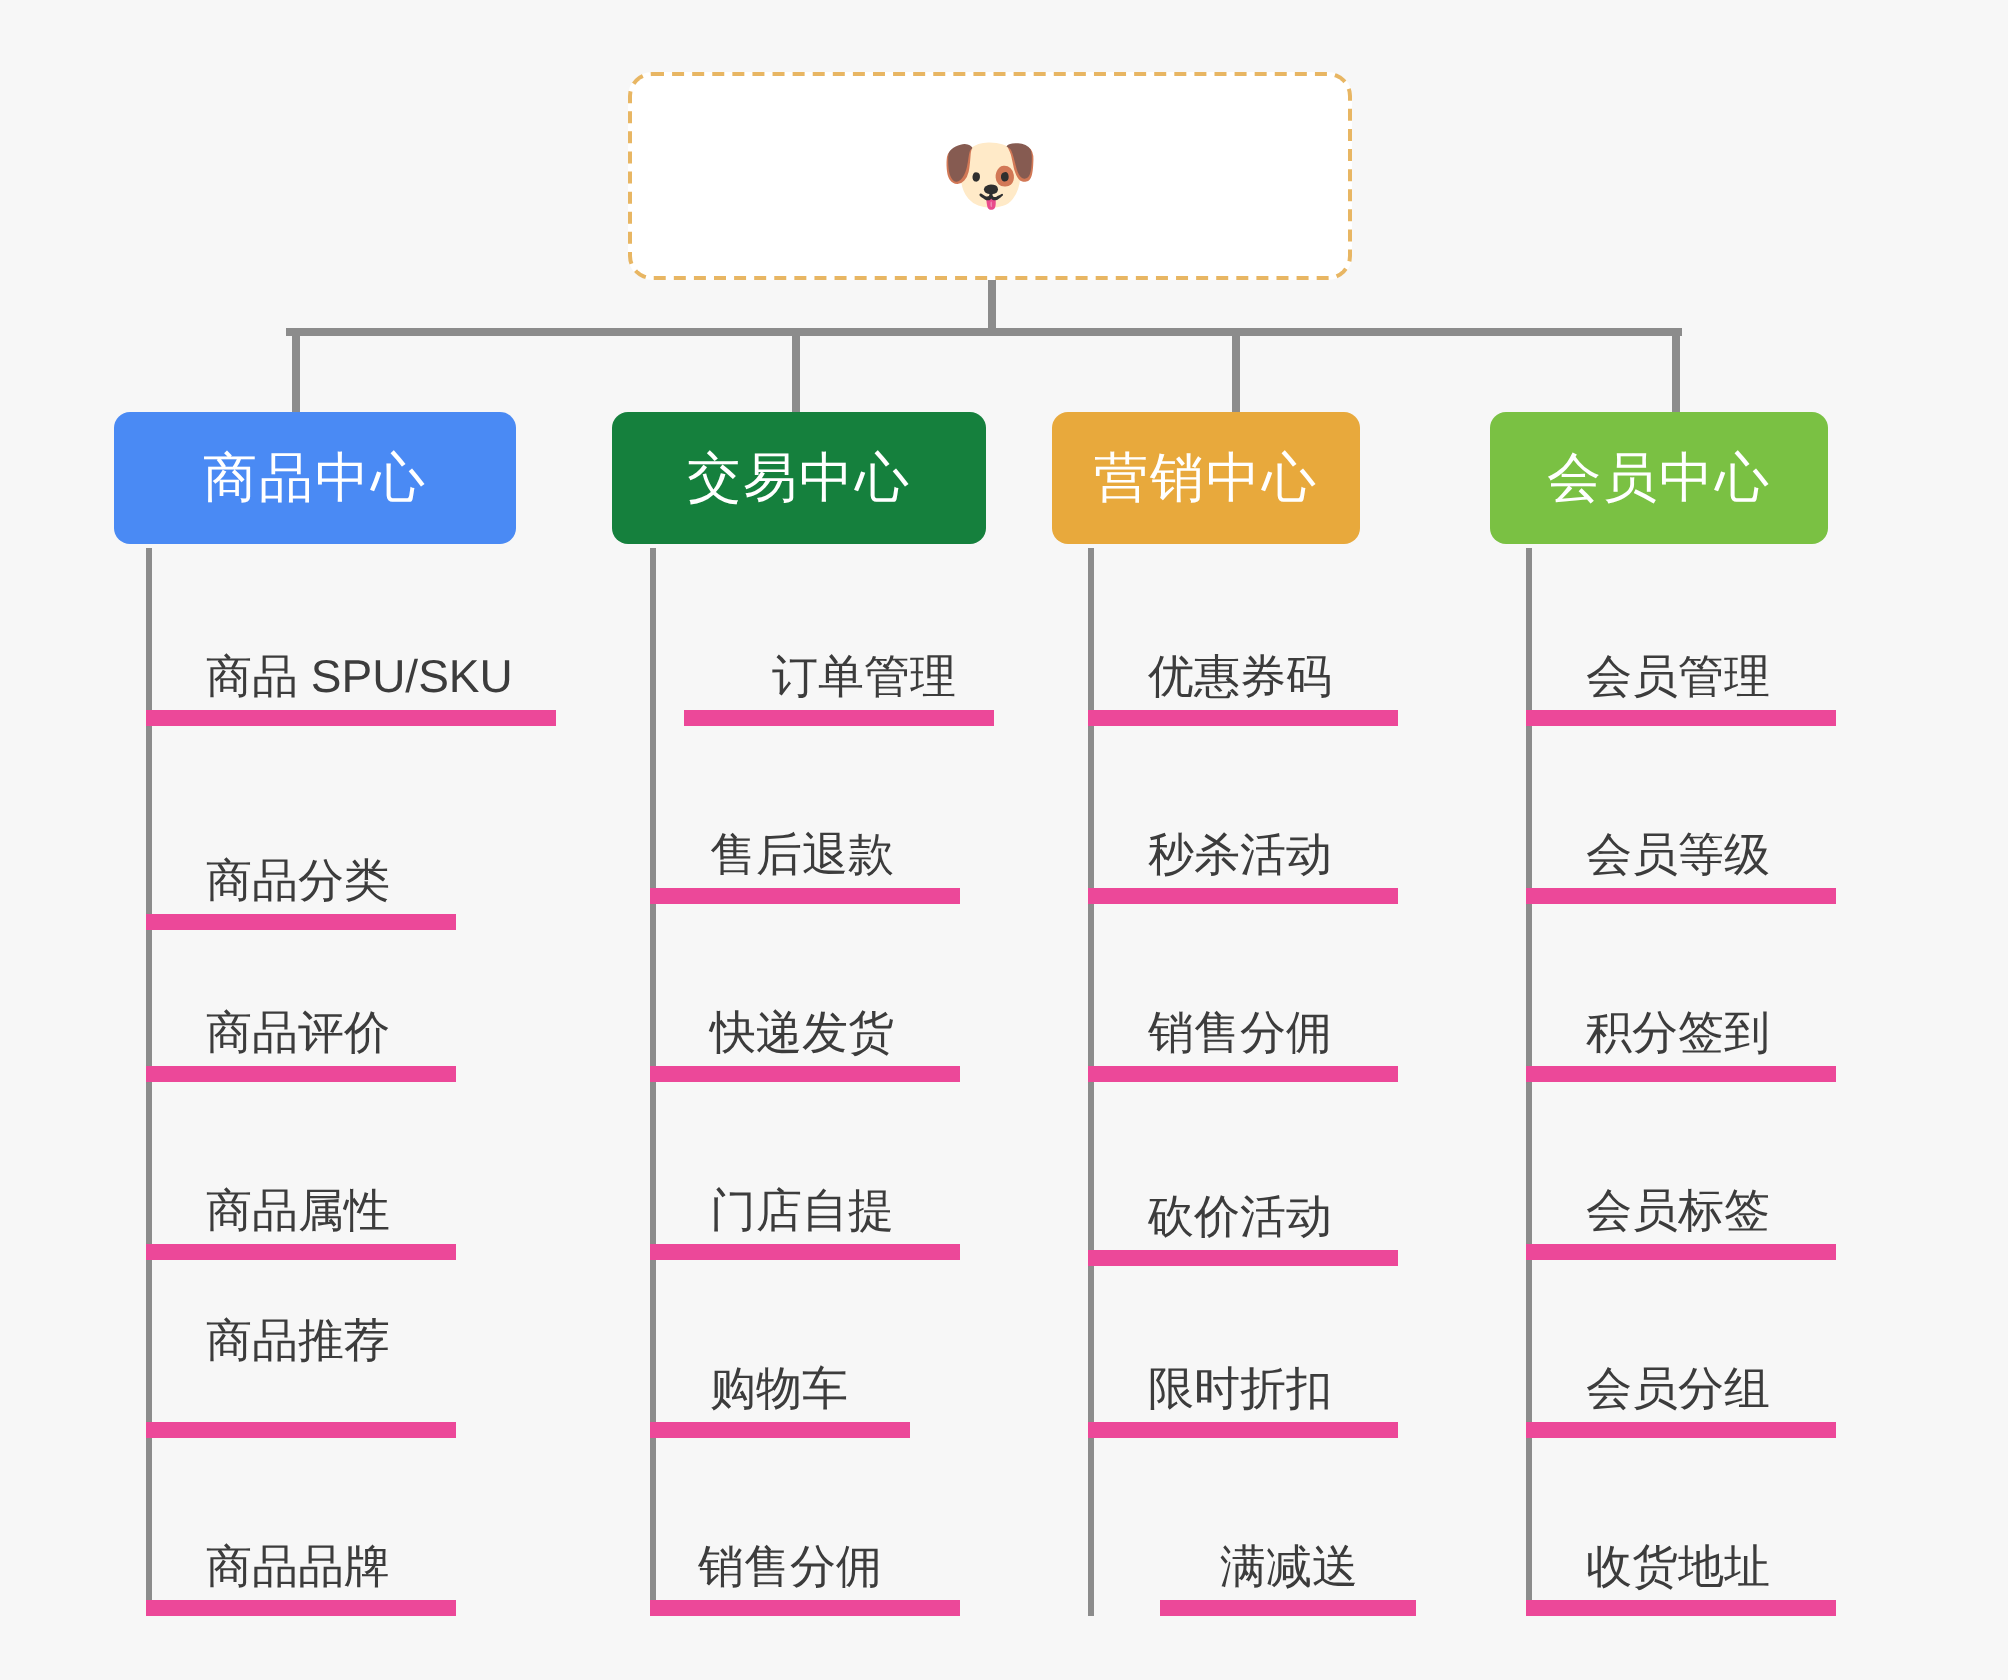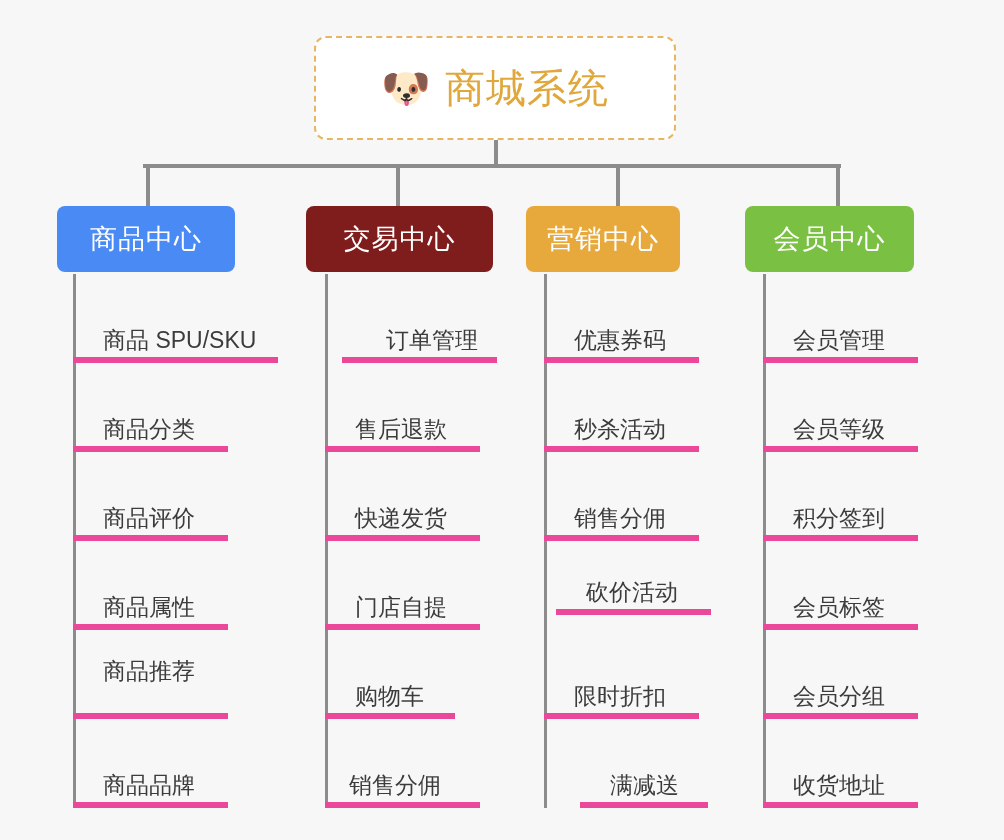--- a/index.html
+++ b/index.html
@@ -100,71 +100,70 @@
     width: 3px;
     background: #8c8c8c;
   }
   .leaf-item {
     position: absolute;
     height: 89px;
     display: flex;
     align-items: flex-end;
     padding-left: 30px;
     padding-bottom: 2px;
-    border-bottom: 6px solid #ec4899;
+    border-bottom: 8px solid #ec4899;
   }
   .leaf-label {
     font-size: 23px;
     color: #3c3c3c;
     white-space: nowrap;
     line-height: 30px;
     padding-right: 8px;
   }
 </style>
 </head>
 <body>
 
 <div id="mindmap">
 
   <div class="root-node">
     <span class="root-emoji">🐶</span>
-    <span class="root-title">商城系统</span>
   </div>
 
   <div class="conn conn-v-root"></div>
   <div class="conn conn-h-bus"></div>
 
   <div id="branches">
       <div class="conn conn-v-branch" style="left: 146px;"></div>
-      <div class="cat-box" style="left: 57px; width: 178px; background: rgb(74, 138, 244);">
+      <div class="cat-box" style="left: 57px; width: 201px; background: rgb(74, 138, 244);">
         <span class="cat-label">商品中心</span>
       </div>
       <div class="leaf-col" style="left: 73px; height: 534px;">
         <div class="leaf-rail" style="height: 534px;"></div>
         <div class="leaf-item" style="top: 0px; left: 0px; width: 205px;">
           <span class="leaf-label">商品 SPU/SKU</span>
         </div>
-        <div class="leaf-item" style="top: 89px; left: 0px; width: 155px;">
+        <div class="leaf-item" style="top: 102px; left: 0px; width: 155px;">
           <span class="leaf-label">商品分类</span>
         </div>
         <div class="leaf-item" style="top: 178px; left: 0px; width: 155px;">
           <span class="leaf-label">商品评价</span>
         </div>
         <div class="leaf-item" style="top: 267px; left: 0px; width: 155px;">
           <span class="leaf-label">商品属性</span>
         </div>
         <div class="leaf-item" style="top: 356px; left: 0px; width: 155px; align-items: center;">
           <span class="leaf-label">商品推荐</span>
         </div>
         <div class="leaf-item" style="top: 445px; left: 0px; width: 155px;">
           <span class="leaf-label">商品品牌</span>
         </div>
       </div>
       <div class="conn conn-v-branch" style="left: 396px;"></div>
-      <div class="cat-box" style="left: 306px; width: 187px; background: #7f1d1d;">
+      <div class="cat-box" style="left: 306px; width: 187px; background: #15803d;">
         <span class="cat-label">交易中心</span>
       </div>
       <div class="leaf-col" style="left: 325px; height: 534px;">
         <div class="leaf-rail" style="height: 534px;"></div>
         <div class="leaf-item" style="top: 0px; left: 17px; width: 155px; padding-left: 44px;">
           <span class="leaf-label">订单管理</span>
         </div>
         <div class="leaf-item" style="top: 89px; left: 0px; width: 155px;">
           <span class="leaf-label">售后退款</span>
         </div>
@@ -189,21 +188,21 @@
         <div class="leaf-rail" style="height: 534px;"></div>
         <div class="leaf-item" style="top: 0px; left: 0px; width: 155px;">
           <span class="leaf-label">优惠券码</span>
         </div>
         <div class="leaf-item" style="top: 89px; left: 0px; width: 155px;">
           <span class="leaf-label">秒杀活动</span>
         </div>
         <div class="leaf-item" style="top: 178px; left: 0px; width: 155px;">
           <span class="leaf-label">销售分佣</span>
         </div>
-        <div class="leaf-item" style="top: 252px; left: 0px; width: 155px; margin-left: 12px;">
+        <div class="leaf-item" style="top: 270px; left: 0px; width: 155px;">
           <span class="leaf-label">砍价活动</span>
         </div>
         <div class="leaf-item" style="top: 356px; left: 0px; width: 155px;">
           <span class="leaf-label">限时折扣</span>
         </div>
         <div class="leaf-item" style="top: 445px; left: 12px; width: 128px; margin-left: 24px;">
           <span class="leaf-label">满减送</span>
         </div>
       </div>
       <div class="conn conn-v-branch" style="left: 836px;"></div>

